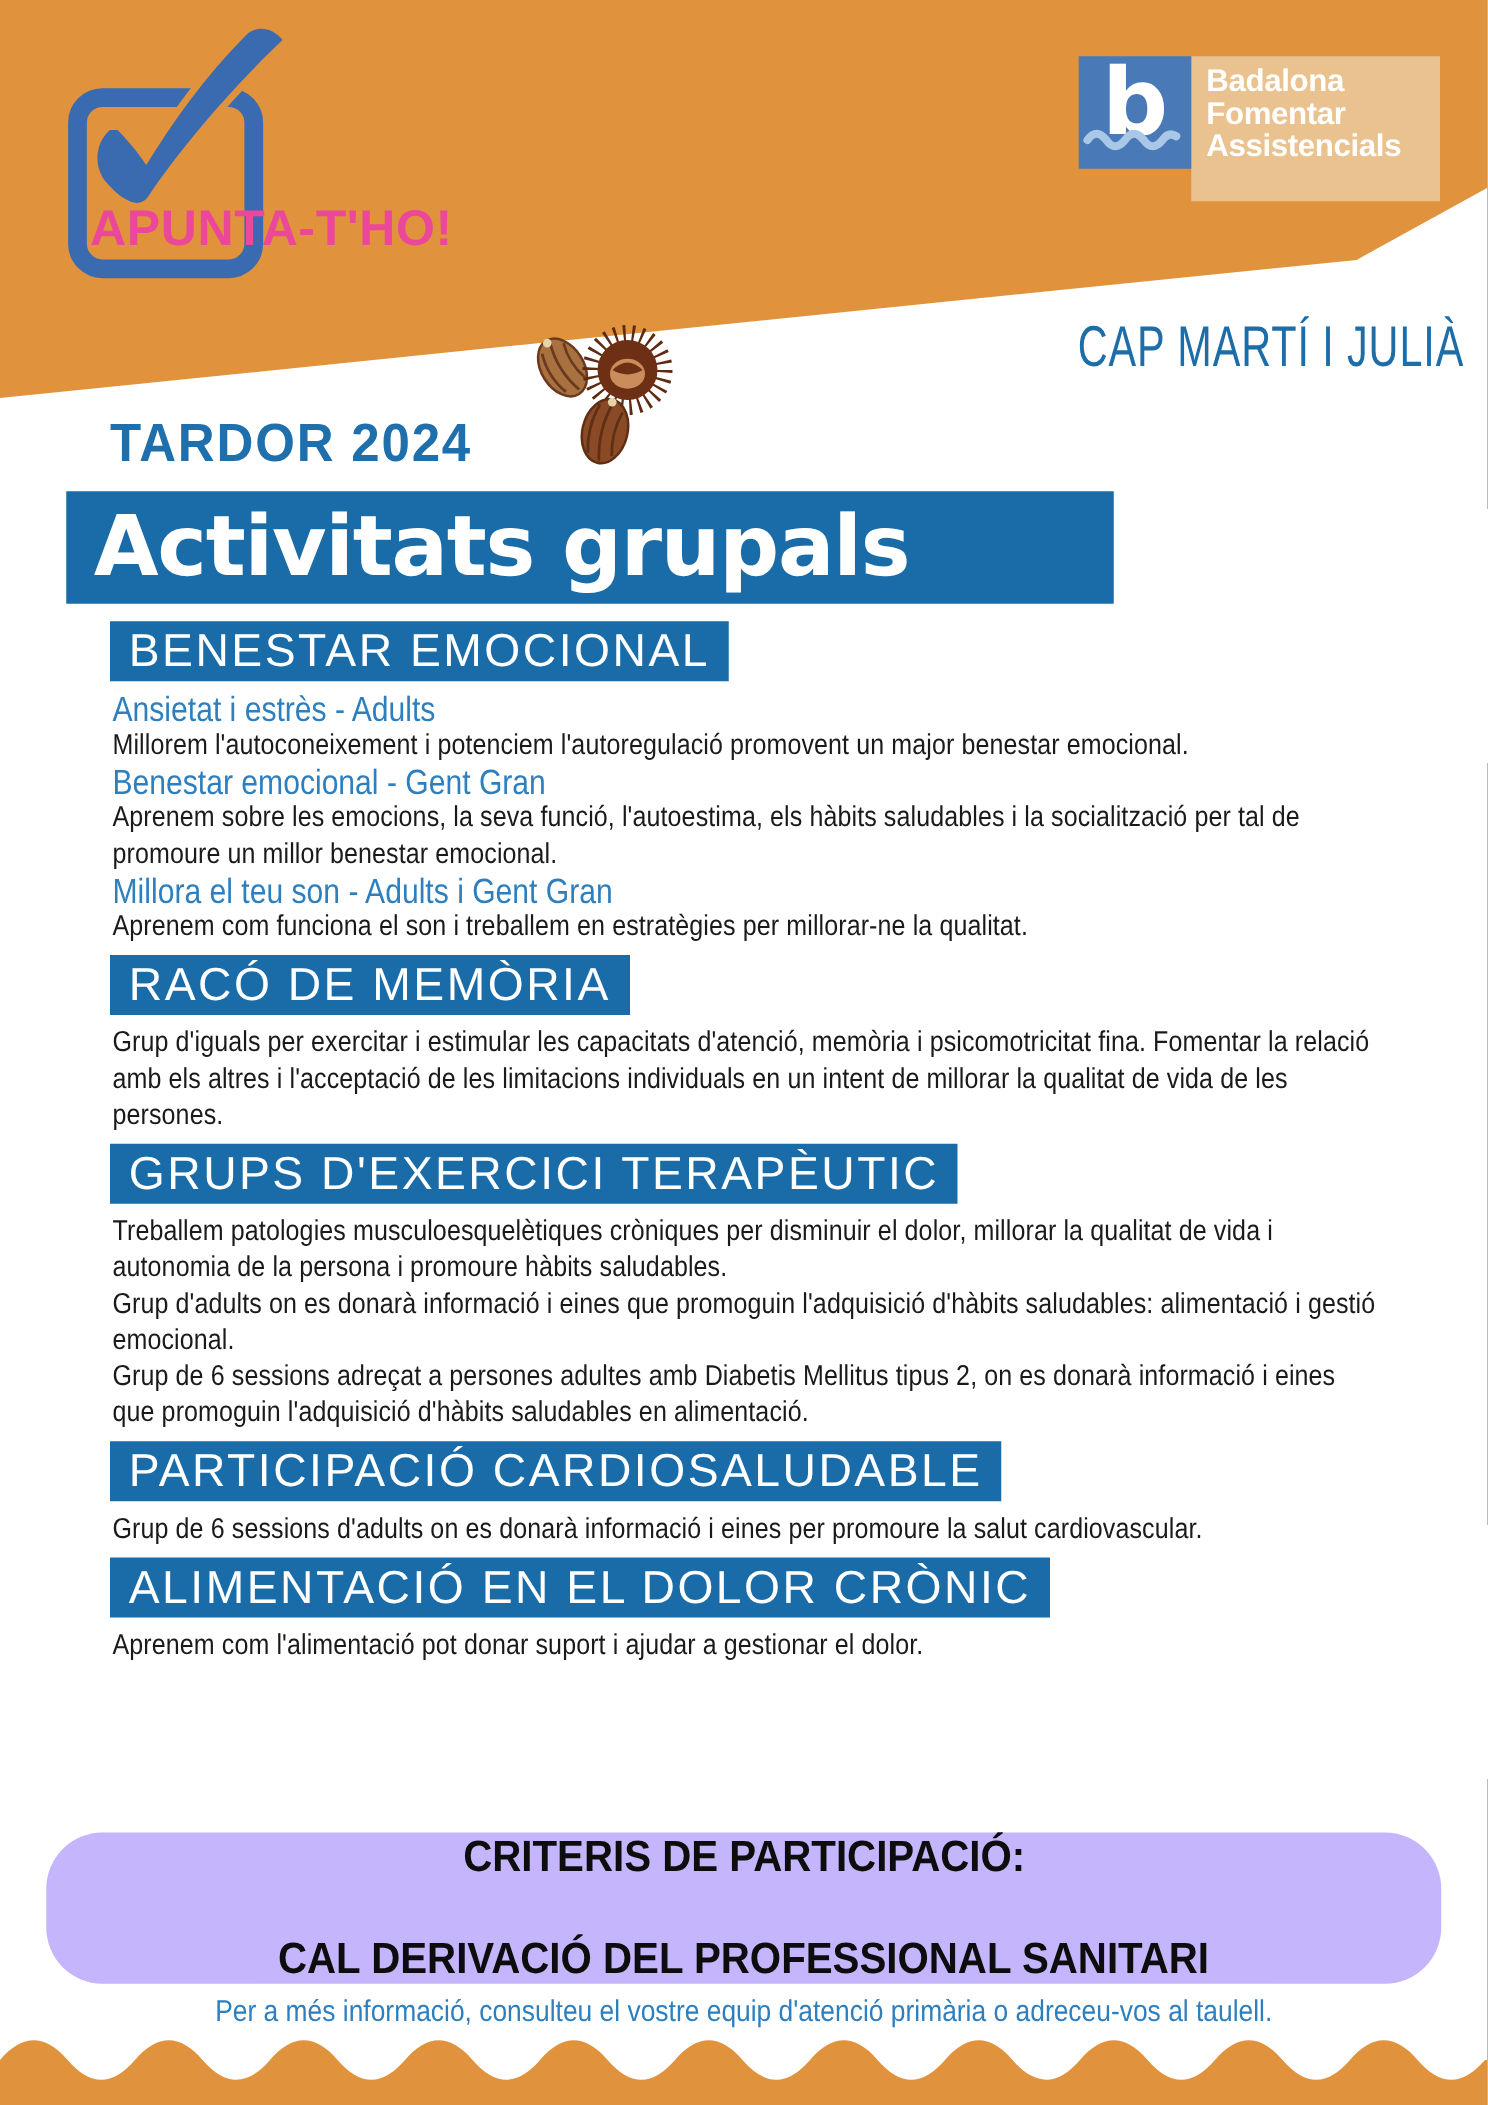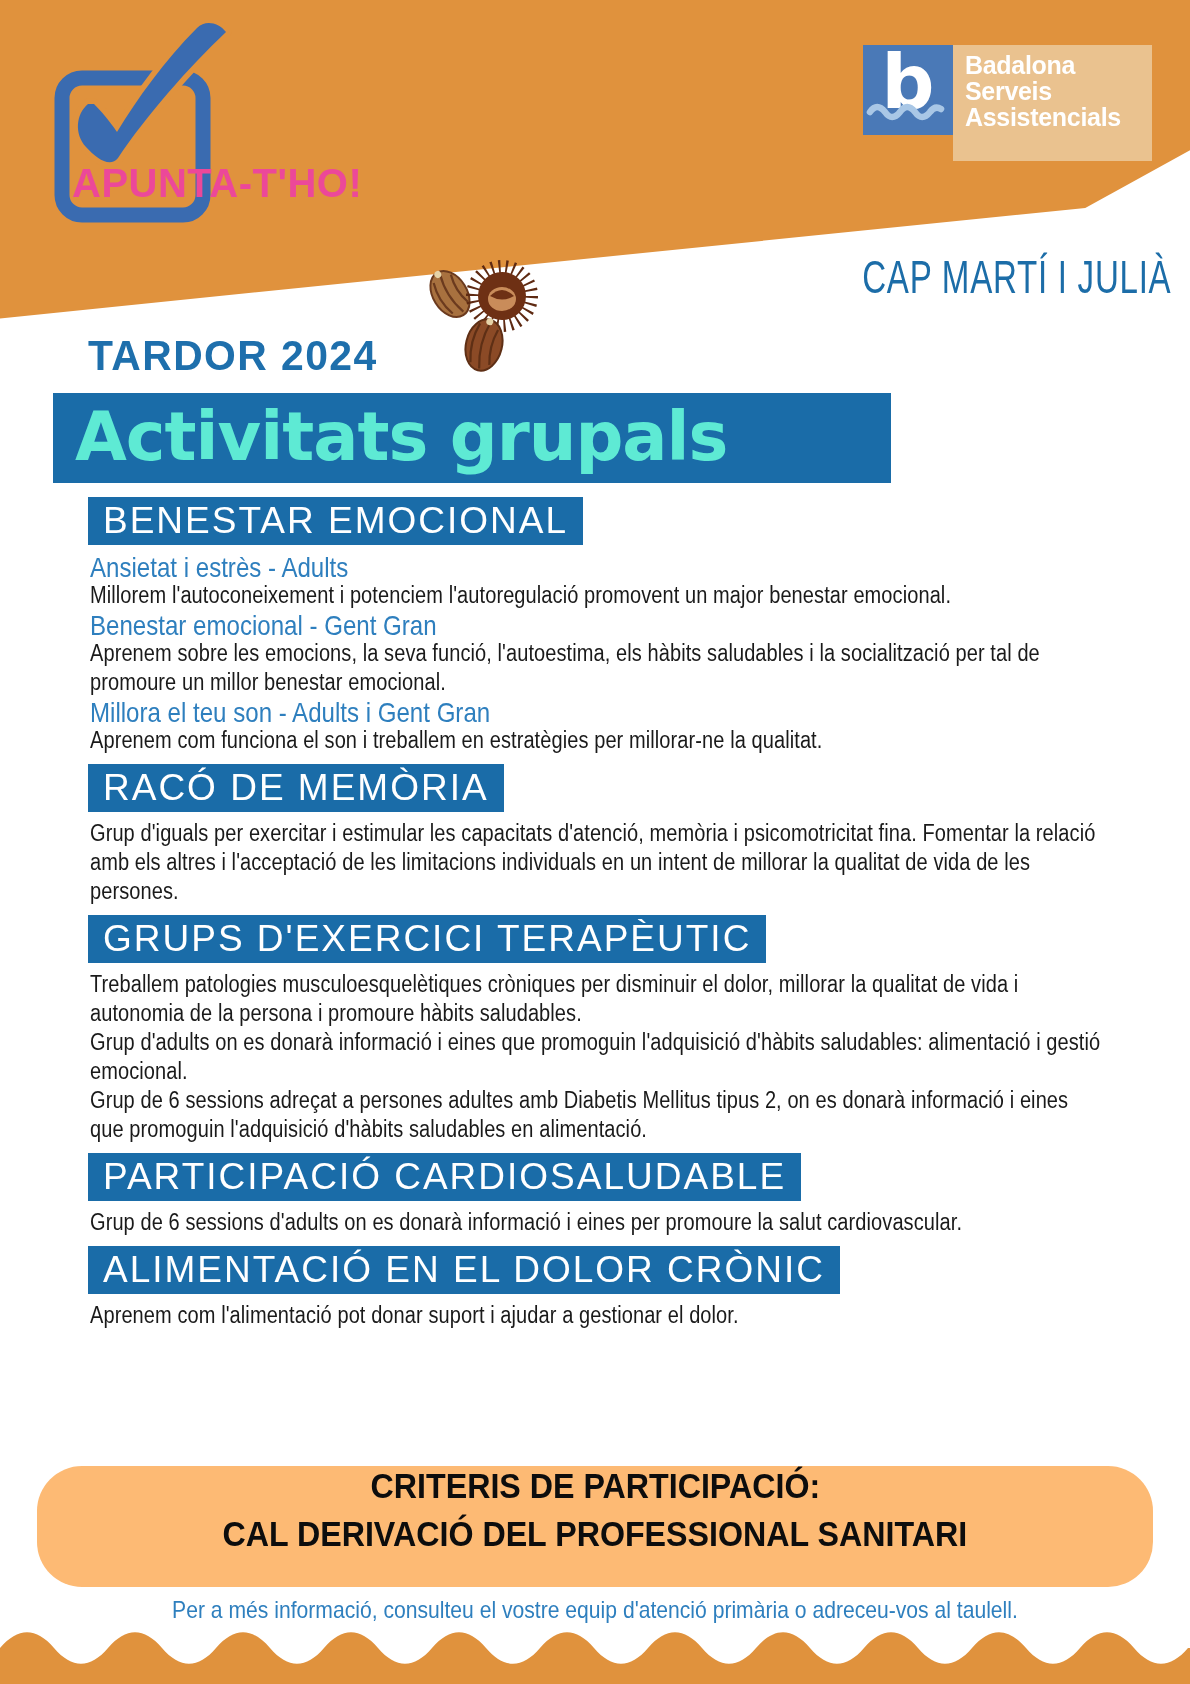--- a/index.html
+++ b/index.html
@@ -43,43 +43,43 @@
     font-size:43px;font-weight:bold;color:#1E6FAC;letter-spacing:1.5px;white-space:nowrap;
     transform:scaleX(.95);transform-origin:left center;
   }
   .chestnuts{position:absolute;left:420px;top:252px;}
   
   .title-banner{
     position:absolute;left:53px;top:393px;width:838px;height:90px;background:#1A6CA8;
   }
   .title-banner .title-text{
     display:block;padding-left:22px;line-height:88px;white-space:nowrap;
-    font-family:"DejaVu Sans", sans-serif;font-weight:bold;font-size:67px;color:#5eead4;
+    font-family:"DejaVu Sans", sans-serif;font-weight:bold;font-size:67px;color:#ffffff;
     letter-spacing:-1px;
   }
   
   .content{position:absolute;left:88px;top:490px;width:1080px;}
   .chip{
     display:inline-block;background:#1A6CA8;color:#ffffff;
     font-size:37px;line-height:38px;letter-spacing:2px;
     padding:5px 15px;margin:9px 0 7px 0;white-space:nowrap;
   }
   .chip.first{margin-top:7px;}
   .sub{
     color:#2E7FBE;font-size:28px;line-height:27px;margin:2px 0 0 2px;white-space:nowrap;
     transform:scaleX(.86);transform-origin:left top;
   }
   .desc{
     font-size:23px;line-height:29px;margin:0 0 0 2px;width:1165px;color:#1a1a1a;
     transform:scaleX(.87);transform-origin:left top;letter-spacing:.1px;
   }
   
   .criteria{
-    position:absolute;left:37px;top:1466px;width:1116px;height:121px;background:#fdba74;
-    border-radius:45px;display:flex;flex-direction:column;justify-content:flex-start;
+    position:absolute;left:37px;top:1466px;width:1116px;height:121px;background:#c4b5fd;
+    border-radius:45px;display:flex;flex-direction:column;justify-content:space-between;
     align-items:center;text-align:center;gap:8px;
   }
   .criteria-line{
     font-size:35px;font-weight:bold;color:#0d0d0d;white-space:nowrap;
     transform:scaleX(.92);transform-origin:center;letter-spacing:0;
   }
   .info-line{
     position:absolute;left:0;top:1596px;width:1190px;text-align:center;
     font-size:24px;color:#2E7FBE;white-space:nowrap;
     transform:scaleX(.88);transform-origin:center top;
@@ -103,21 +103,21 @@
 
   <div class="logo">
     <div class="logo-blue">
       <span class="logo-b">b</span>
       <svg class="logo-wave" width="90" height="90" viewBox="0 0 90 90">
         <path d="M7,67 q7,-10 15,0 q7,10 15,0 q7,-10 15,0 q7,10 15,0 q5,-7 11,-3" fill="none" stroke="#A9C7E6" stroke-width="6.5" stroke-linecap="round"></path>
       </svg>
     </div>
     <div class="logo-tan">
       <div>Badalona</div>
-      <div>Serveis</div>
+      <div>Fomentar</div>
       <div>Assistencials</div>
     </div>
   </div>
 
   <div class="cap-name">CAP MARTÍ I JULIÀ</div>
   <div class="season">TARDOR 2024</div>
 
   <svg class="chestnuts" width="128" height="120" viewBox="0 0 128 120">
     <g transform="rotate(-32 30 42)">
       <ellipse cx="30" cy="42" rx="17" ry="25" fill="#A8713F" stroke="#6B3A1E" stroke-width="2"></ellipse>

